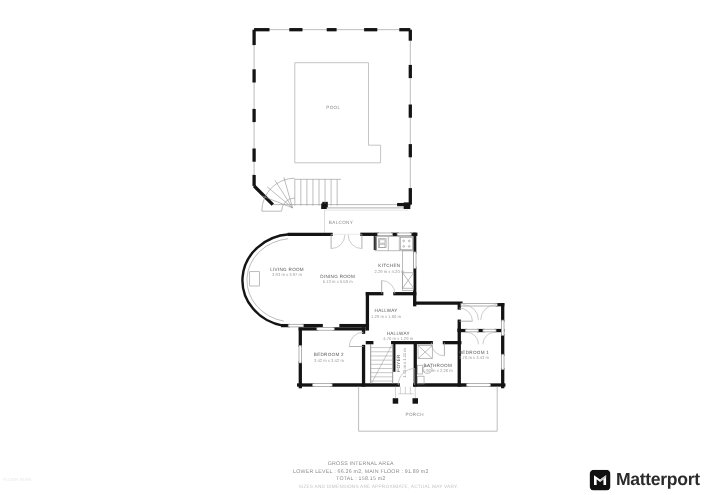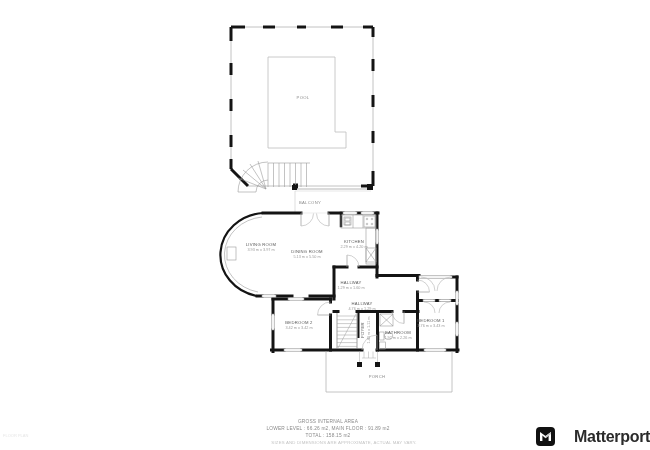--- a/index.html
+++ b/index.html
@@ -5,21 +5,21 @@
   html,body{margin:0;padding:0;background:#fff;}
   #stage{position:relative;width:650px;height:450px;background:#ffffff;overflow:hidden;
          font-family:"Liberation Sans",sans-serif;}
   #plan{position:absolute;left:0;top:0;}
   .room-name{fill:#5a5a5a;font-size:4.2px;letter-spacing:.25px;}
   .room-dims{fill:#9b9b9b;font-size:3.8px;}
   .area-name{fill:#8c8c8c;font-size:4.2px;letter-spacing:.3px;}
   .foot-main{fill:#8a8a8a;font-size:4.8px;letter-spacing:.2px;}
   .foot-disc{fill:#c4c4c4;font-size:4.3px;letter-spacing:.2px;}
   .watermark{fill:#e6e6e6;font-size:4px;}
-  #logo{position:absolute;left:536px;top:427px;display:flex;align-items:center;gap:19px;}
+  #logo{position:absolute;left:536px;top:427px;display:flex;align-items:center;gap:5px;}
   #logo .word{font-size:16px;font-weight:600;color:#2b2b2b;letter-spacing:-0.3px;
               font-family:"Liberation Sans",sans-serif;}
 </style>
 </head>
 <body>
 
 <div id="stage">
 
 <svg id="plan" width="650" height="450" viewBox="0 0 650 450">
 

